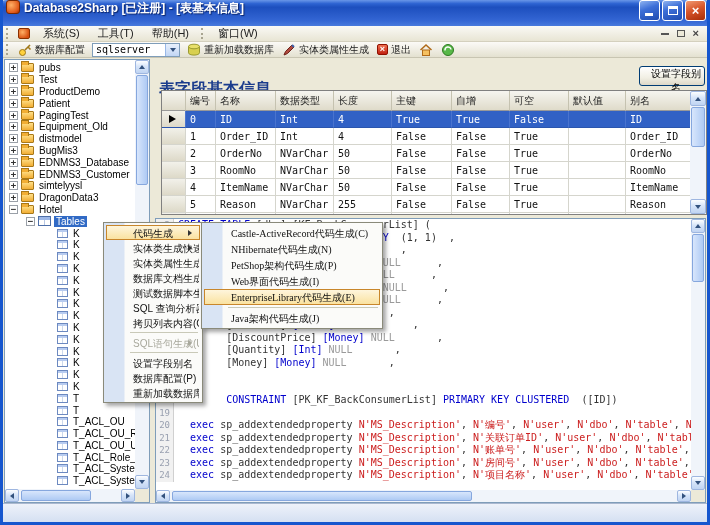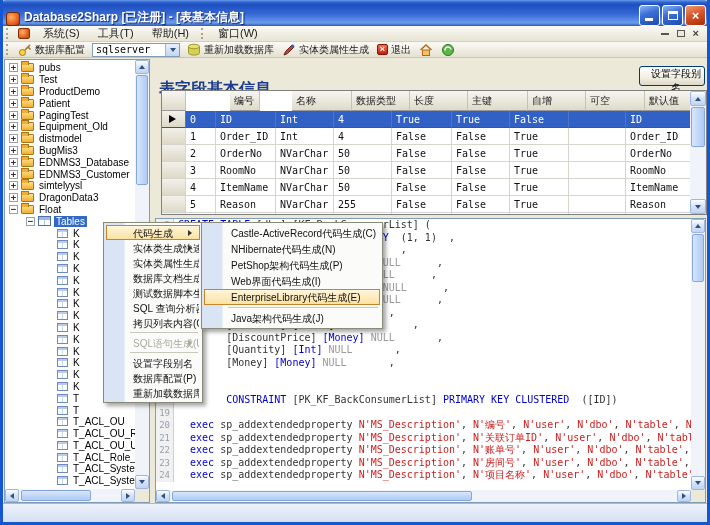--- a/index.html
+++ b/index.html
@@ -6,24 +6,24 @@
   html,body { background:#808080; }
   .win{
     position:relative; width:710px; height:525px;
     background:#ECE9D8;
     border:3px solid #1656CE; border-top:none;
     font-family:"Liberation Sans","DejaVu Sans",sans-serif;
     overflow:hidden;
   }
   
   .titlebar{
-    position:absolute; left:-3px; top:0; width:710px; height:26px;
+    position:absolute; left:-3px; top:0; width:710px; height:40px;
     background:linear-gradient(180deg,#6A97E8 0%,#2E64D2 9%,#1D4FBE 18%,#3466D4 52%,#6B9CEC 88%,#2A58B8 100%);
     border-radius:6px 6px 0 0;
-    display:flex; align-items:flex-end; padding:0 4px;
+    display:flex; align-items:flex-start; padding:0 4px;
   }
   .appicon{width:14px;height:14px;border-radius:3px;margin:0 4px 0 2px;
     background:radial-gradient(circle at 35% 35%,#FFB066,#E05818 70%,#A03000);
     border:1px solid #7A2800;flex:none;}
   .title{color:#fff;font-size:12px;font-weight:bold;text-shadow:1px 1px 1px #0A2468;white-space:nowrap;flex:1;}
   .tbtns{display:flex;gap:2px;}
   .tbtn{width:21px;height:21px;border-radius:3px;border:1px solid #fff;
     background:linear-gradient(160deg,#8FB3F0 0%,#3D6FD8 40%,#1E4BB0 100%);
     display:flex;align-items:center;justify-content:center;color:#fff;position:relative;}
   .tbtn.close{background:linear-gradient(160deg,#F09A72 0%,#D8562A 45%,#A82E08 100%);font-size:13px;font-weight:bold;line-height:1;}
@@ -274,21 +274,21 @@
           <span class="tlabel">simtelyysl</span>
         </div>
         <div class="trow" style="padding-left: 4px;">
           <span class="exp">+</span>
           <span class="ticon i-db"></span>
           <span class="tlabel">DragonData3</span>
         </div>
         <div class="trow" style="padding-left: 4px;">
           <span class="exp">−</span>
           <span class="ticon i-db"></span>
-          <span class="tlabel">Float</span>
+          <span class="tlabel">Hotel</span>
         </div>
         <div class="trow" style="padding-left: 21px;">
           <span class="exp">−</span>
           <span class="ticon i-tables"></span>
           <span class="tlabel sel">Tables</span>
         </div>
         <div class="trow" style="padding-left: 52px;">
           <span class="ticon i-table"></span>
           <span class="tlabel">K</span>
         </div>
@@ -400,22 +400,22 @@
     <div class="corner" style="right:0;bottom:0;width:14px;height:13px;"></div>
   </div>
 
   <div class="rightpanel">
     <div class="ptitle">表字段基本信息</div>
     <button class="xpbtn">设置字段别名</button>
 
     <div class="grid">
       <div class="ghead">
           <div class="ghc" style="width: 24px;"></div>
-          <div class="ghc" style="width: 30px; margin-left: 44px;">编号</div>
-          <div class="ghc" style="width: 60px; margin-left: 32px;">名称</div>
+          <div class="ghc" style="width: 30px;">编号</div>
+          <div class="ghc" style="width: 60px;">名称</div>
           <div class="ghc" style="width: 58px;">数据类型</div>
           <div class="ghc" style="width: 58px;">长度</div>
           <div class="ghc" style="width: 60px;">主键</div>
           <div class="ghc" style="width: 58px;">自增</div>
           <div class="ghc" style="width: 59px;">可空</div>
           <div class="ghc" style="width: 57px;">默认值</div>
           <div class="ghc" style="width: 66px;">别名</div>
         </div>
       <div class="grows">
           <div class="grow gsel">
@@ -634,21 +634,21 @@
       <div class="mitem"><span class="mtext">SQL 查询分析器(A)</span></div>
       <div class="mitem"><span class="mtext">拷贝列表内容(C)</span></div>
       <div class="msep"></div>
       <div class="mitem dis"><span class="mtext">SQL语句生成(U)</span><span class="marr"></span></div>
       <div class="msep"></div>
       <div class="mitem"><span class="mtext">设置字段别名</span></div>
       <div class="mitem"><span class="mtext">数据库配置(P)</span></div>
       <div class="mitem"><span class="mtext">重新加载数据库(R)</span></div>
     </div>
 
-  <div class="menu submenu" style="left:198px;top:222px;width:182px;z-index:101;">
+  <div class="menu submenu" style="left:198px;top:222px;width:182px;z-index:101;font-family:Liberation Serif, serif;">
       <div class="mitem"><span class="mtext">Castle-ActiveRecord代码生成(C)</span></div>
       <div class="mitem"><span class="mtext">NHibernate代码生成(N)</span></div>
       <div class="mitem"><span class="mtext">PetShop架构代码生成(P)</span></div>
       <div class="mitem"><span class="mtext">Web界面代码生成(I)</span></div>
       <div class="mitem hl"><span class="mtext">EnterpriseLibrary代码生成(E)</span></div>
       <div class="msep"></div>
       <div class="mitem"><span class="mtext">Java架构代码生成(J)</span></div>
     </div>
 
 </div>

